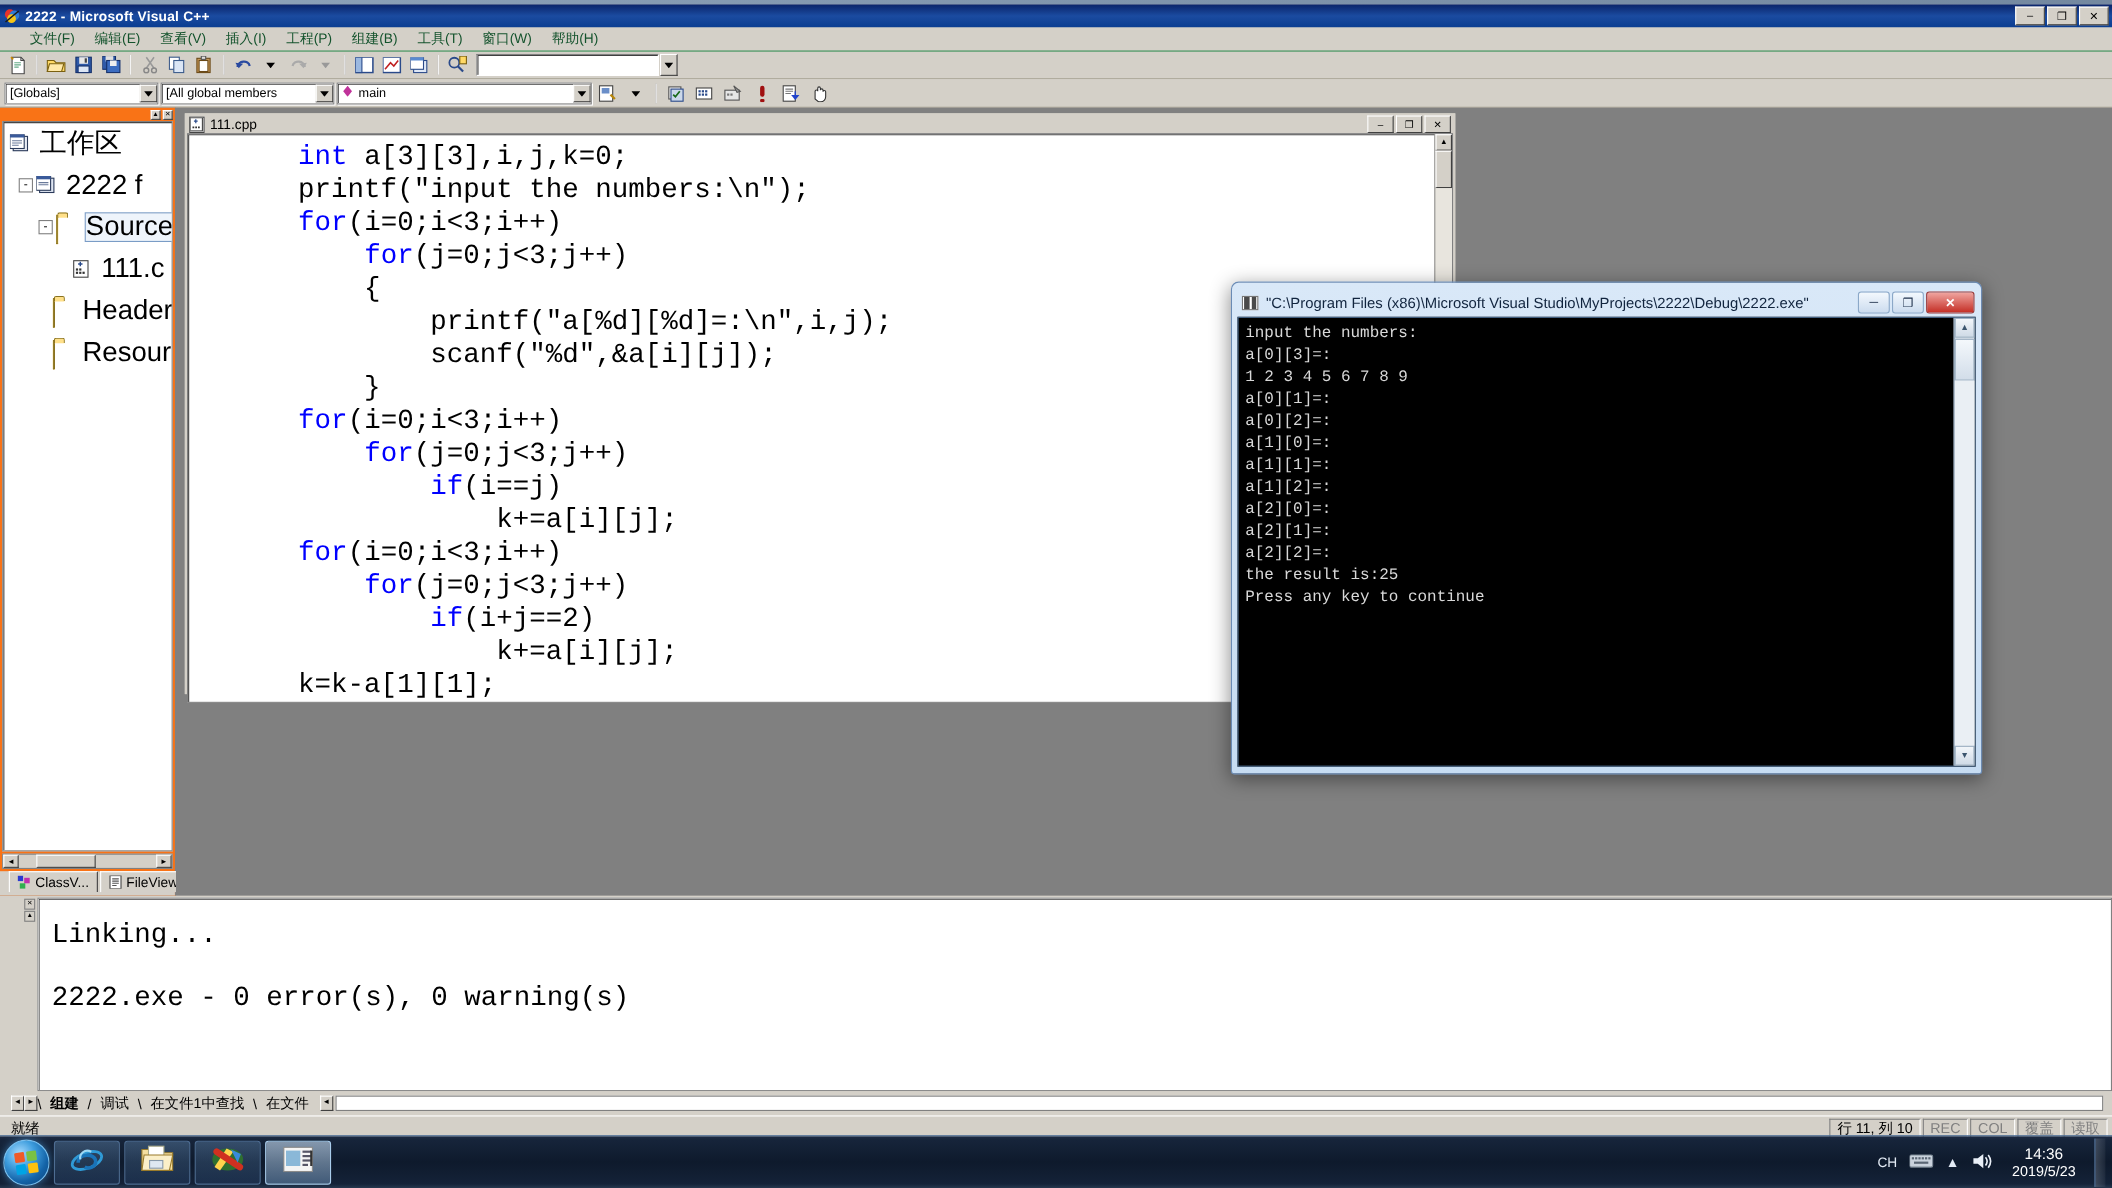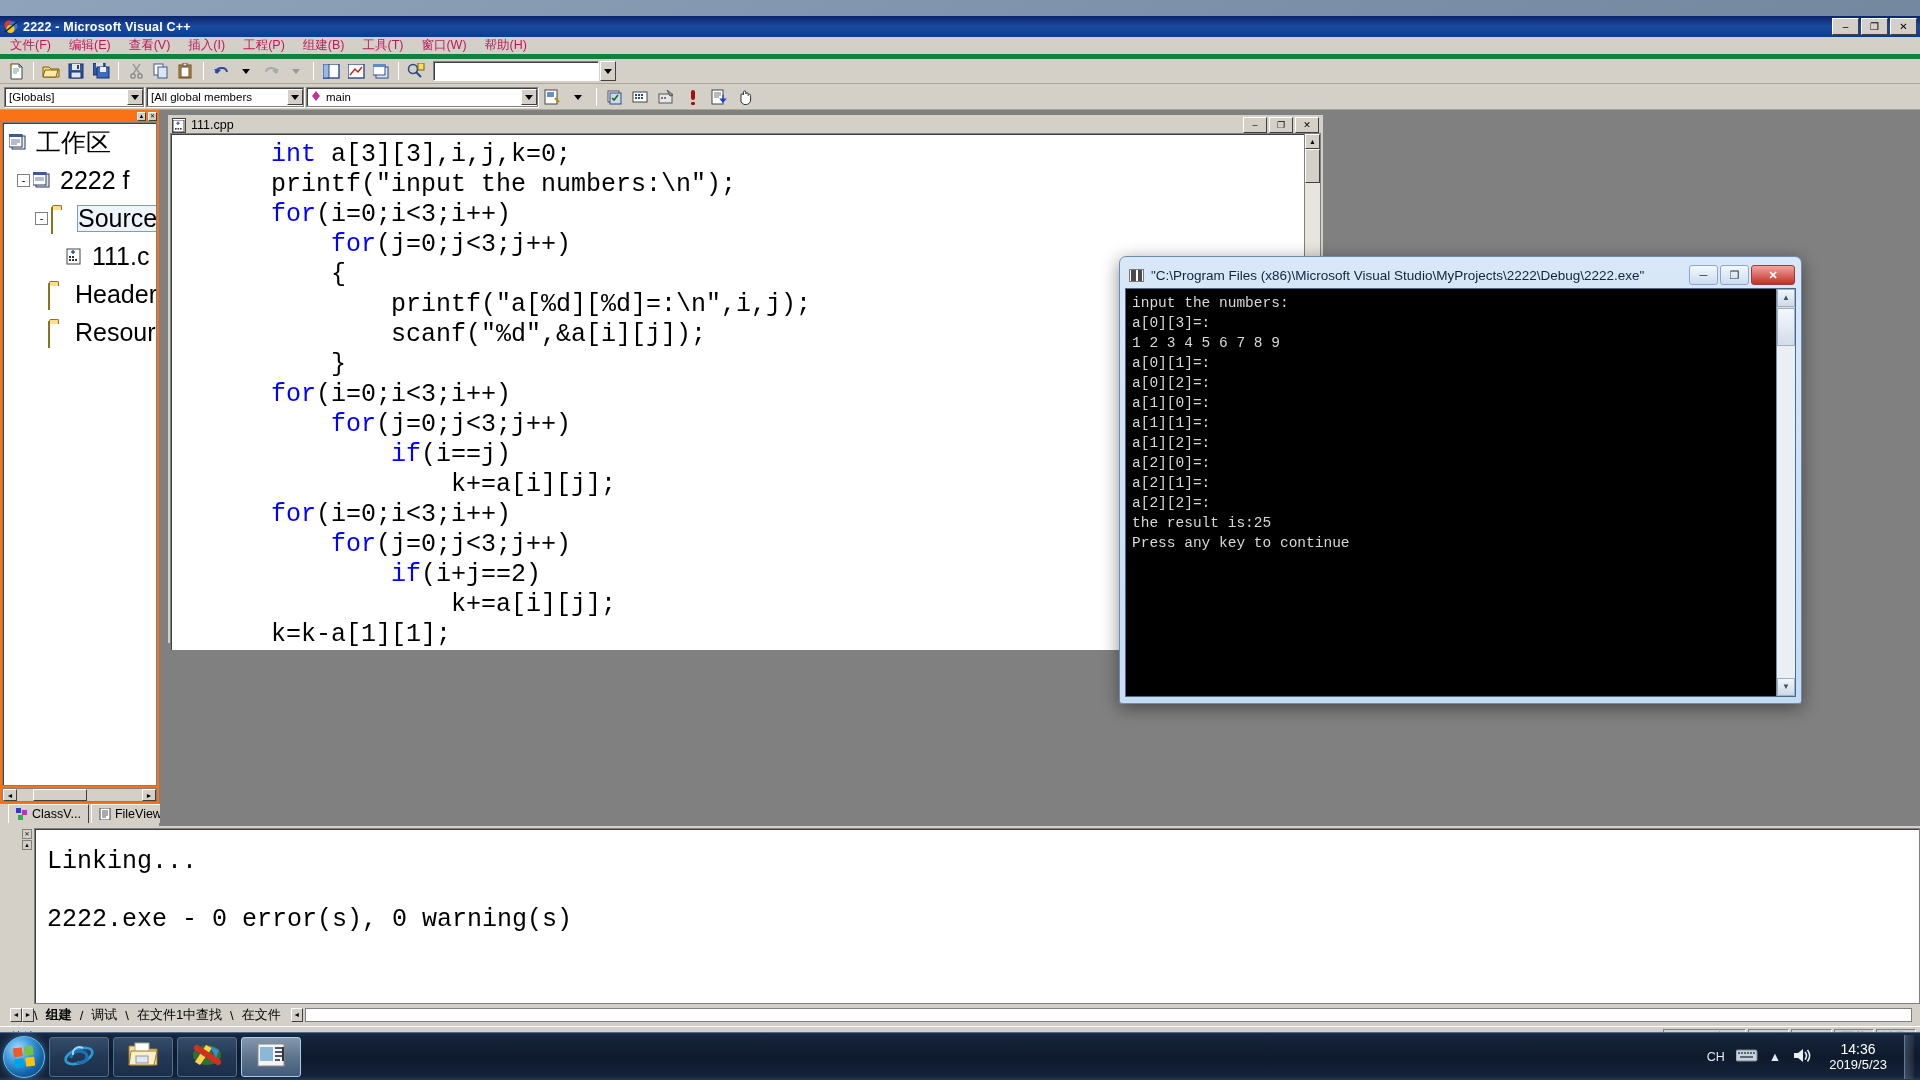--- a/index.html
+++ b/index.html
@@ -12,21 +12,21 @@
   }
 
   
   #desktop {
     position:absolute; left:0; top:0; width:1920px; height:1080px;
     background: linear-gradient(150deg,#8fa4bb 0%, #7b90a8 35%, #6b7f96 70%, #5d7088 100%);
   }
 
   
   #vc-window {
-    position:absolute; left:0; top:16px; width:1920px; height:1032px;
+    position:absolute; left:0; top:4px; width:1920px; height:1032px;
     background:#d4d0c8;
     display:flex; flex-direction:column;
   }
 
   
   #vc-titlebar {
     height:21px;
     background:linear-gradient(to bottom,#0a246a 0%, #1b4ba0 50%, #0a3d91 100%);
     display:flex; align-items:center;
     padding-left:3px;
@@ -39,23 +39,23 @@
     width:27px; height:17px; background:#d4d0c8;
     border:1px solid #fff; border-right-color:#404040; border-bottom-color:#404040;
     display:flex; align-items:center; justify-content:center;
     font-size:10px; color:#000; font-family:"Liberation Sans",sans-serif;
   }
 
   
   #vc-menubar {
     height:22px; background:#d4d0c8;
     display:flex; align-items:center;
-    border-bottom:5px solid #15803d;
-    padding-left:1px;
-    font-size:12.5px; color:#be185d;
+    border-bottom:1px solid #15803d;
+    padding-left:18px;
+    font-size:12.5px; color:#14532d;
   }
   #vc-menubar .mi { padding:2px 9px; cursor:default; white-space:nowrap; }
 
   
   #vc-toolbar1 {
     height:25px; background:#d4d0c8; display:flex; align-items:center;
     padding:0 4px; gap:1px;
     border-bottom:1px solid #aca899;
   }
   .tbbtn { width:24px; height:22px; display:flex; align-items:center; justify-content:center; position:relative; }

